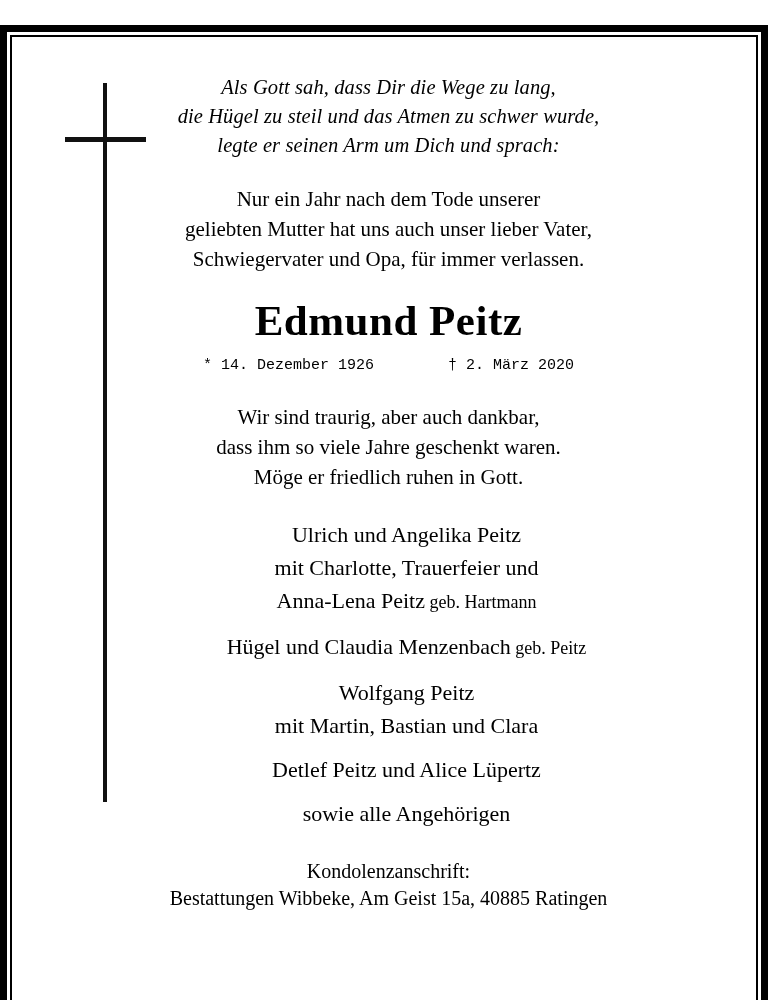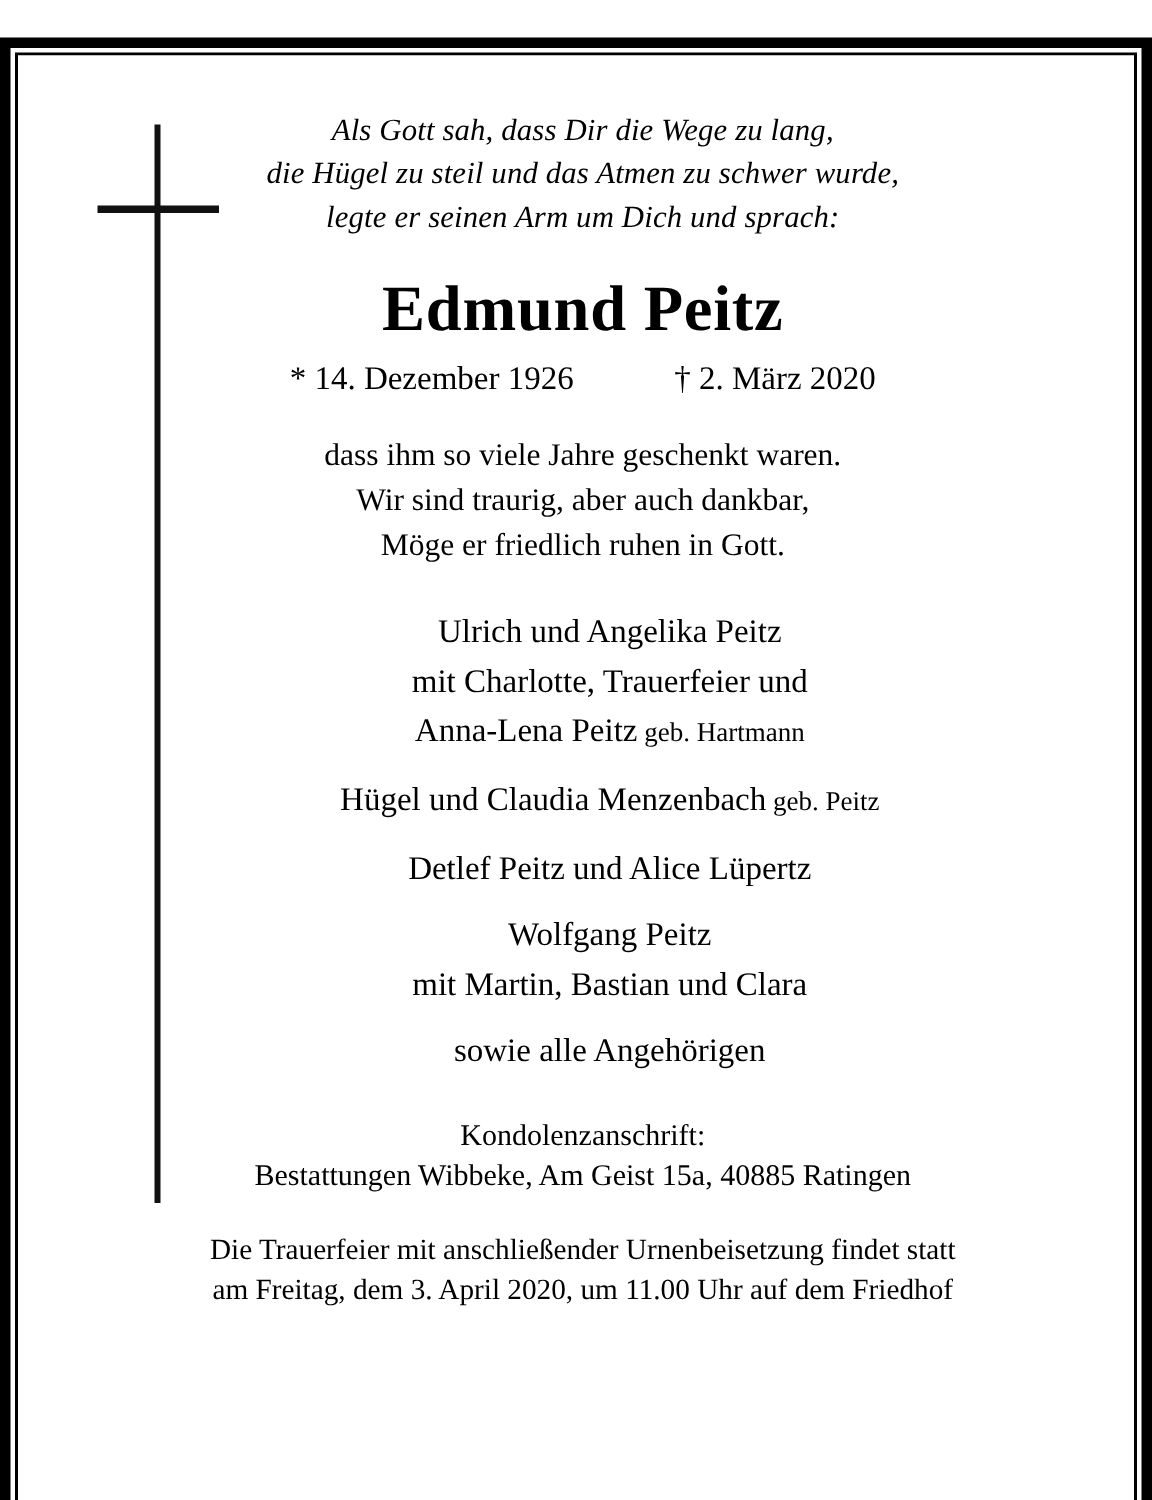--- a/index.html
+++ b/index.html
@@ -98,22 +98,23 @@
   .name {
     margin-top: 22px;
     font-size: 43px;
     line-height: 50px;
     letter-spacing: 0.5px;
     font-weight: bold;
   }
 
   .dates {
     margin-top: 6px;
-    font-size: 22px;
+    font-size: 15px;
     line-height: 28px;
+    font-family: Liberation Mono, monospace;
   }
   .dates .gap { display: inline-block; width: 56px; }
 
   .tribute {
     margin-top: 22px;
     font-size: 21px;
     line-height: 30px;
   }
 
   .family {
@@ -154,61 +155,62 @@
     </div>
 
     <div class="content">
 
       <div class="block poem">
           <span class="line">Als Gott sah, dass Dir die Wege zu lang,</span>
           <span class="line">die Hügel zu steil und das Atmen zu schwer wurde,</span>
           <span class="line">legte er seinen Arm um Dich und sprach:</span>
         </div>
 
+      <div class="block intro">
+          <span class="line">Nur ein Jahr nach dem Tode unserer</span>
+          <span class="line">geliebten Mutter hat uns auch unser lieber Vater,</span>
+          <span class="line">Schwiegervater und Opa, für immer verlassen.</span>
+        </div>
 
       <div class="block name">Edmund Peitz</div>
 
       <div class="block dates">
         <span>* 14. Dezember 1926</span>
         <span class="gap"></span>
         <span>† 2. März 2020</span>
       </div>
 
       <div class="block tribute">
+          <span class="line">Wir sind traurig, aber auch dankbar,</span>
           <span class="line">dass ihm so viele Jahre geschenkt waren.</span>
-          <span class="line">Wir sind traurig, aber auch dankbar,</span>
           <span class="line">Möge er friedlich ruhen in Gott.</span>
         </div>
 
       <div class="block family">
           <div class="group">
             <span class="line"><span>Ulrich und Angelika Peitz</span></span>
             <span class="line"><span>mit Charlotte, Trauerfeier und</span></span>
             <span class="line"><span>Anna-Lena Peitz</span><span class="nee"> geb. Hartmann</span></span>
           </div>
           <div class="group">
             <span class="line"><span>Hügel und Claudia Menzenbach</span><span class="nee"> geb. Peitz</span></span>
           </div>
           <div class="group">
-            <span class="line"><span>Detlef Peitz und Alice Lüpertz</span></span>
-          </div>
-          <div class="group">
             <span class="line"><span>Wolfgang Peitz</span></span>
             <span class="line"><span>mit Martin, Bastian und Clara</span></span>
+          </div>
+          <div class="group">
+            <span class="line"><span>Detlef Peitz und Alice Lüpertz</span></span>
           </div>
           <div class="group">
             <span class="line"><span>sowie alle Angehörigen</span></span>
           </div>
         </div>
 
       <div class="block condolence">
           <span class="line">Kondolenzanschrift:</span>
           <span class="line">Bestattungen Wibbeke, Am Geist 15a, 40885 Ratingen</span>
         </div>
 
-      <div class="block service">
-          <span class="line">Die Trauerfeier mit anschließender Urnenbeisetzung findet statt</span>
-          <span class="line">am Freitag, dem 3. April 2020, um 11.00 Uhr auf dem Friedhof</span>
-        </div>
 
     </div>
   </div>
 </div>
 
 </body></html>

